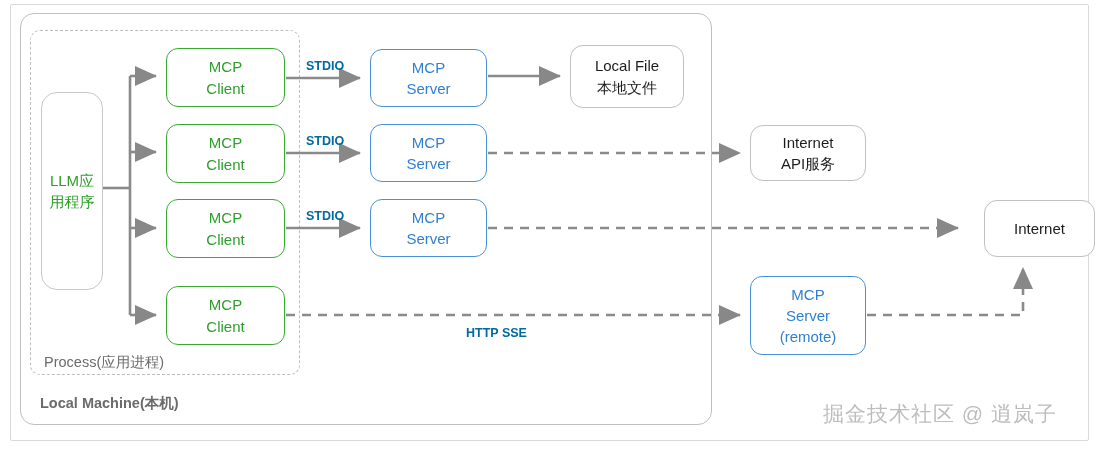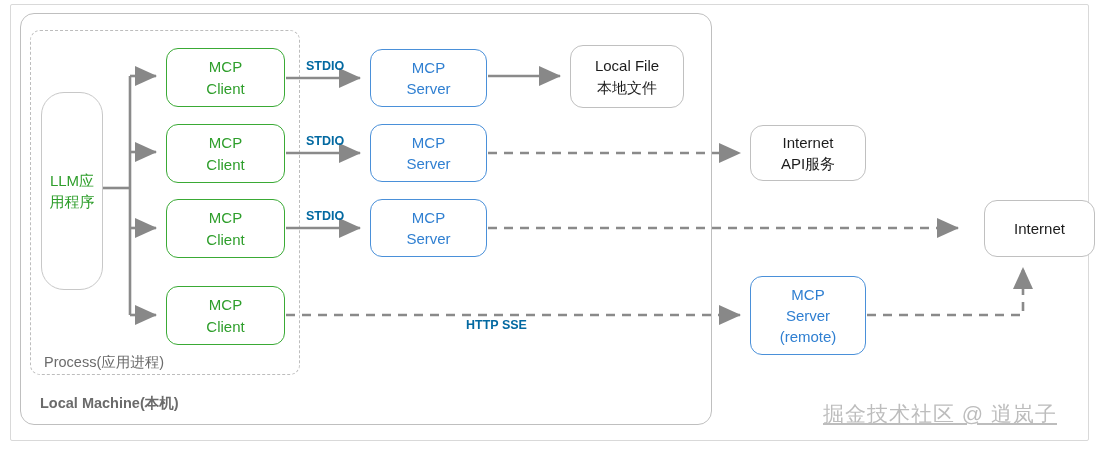--- a/index.html
+++ b/index.html
@@ -97,21 +97,21 @@
     font-size: 15px;
   }
   .node-gray {
     border: 1.3px solid #c0c0c0;
     border-radius: 13px;
     color: #1c1c1c;
     font-size: 15px;
   }
   .llm-box {
     border: 1.4px solid #c8c8c8;
-    border-radius: 23px;
+    border-radius: 16px;
     color: #2e9e2b;
     font-size: 15px;
     background: #ffffff;
   }
 
   
   .edge-label {
     position: absolute;
     font-size: 12.5px;
     font-weight: bold;
@@ -129,21 +129,20 @@
   }
 
   #watermark {
     position: absolute;
     left: 823px;
     top: 400px;
     font-size: 21px;
     color: #bdbdbd;
     white-space: nowrap;
     letter-spacing: 1px;
-    text-decoration: underline;
   }
 </style>
 </head>
 <body>
 
 <div id="canvas">
 
   <div id="page-frame"></div>
 
   <div id="local-machine-box"></div>
@@ -258,17 +257,17 @@
     <span class="line">API服务</span>
   </div>
 
   <div class="node node-gray" style="left:968px; top:200px; width:111px; height:57px;margin-left:16px;">
     <span class="line">Internet</span>
   </div>
 
   <div class="edge-label" style="left:306px; top:59px;">STDIO</div>
   <div class="edge-label" style="left:306px; top:134px;">STDIO</div>
   <div class="edge-label" style="left:306px; top:209px;">STDIO</div>
-  <div class="edge-label" style="left:466px; top:318px;">HTTP SSE</div>
+  <div class="edge-label" style="left:466px; top:326px;">HTTP SSE</div>
 
   <div id="watermark">掘金技术社区 @ 逍岚子</div>
 
 </div>
 
 </body></html>

